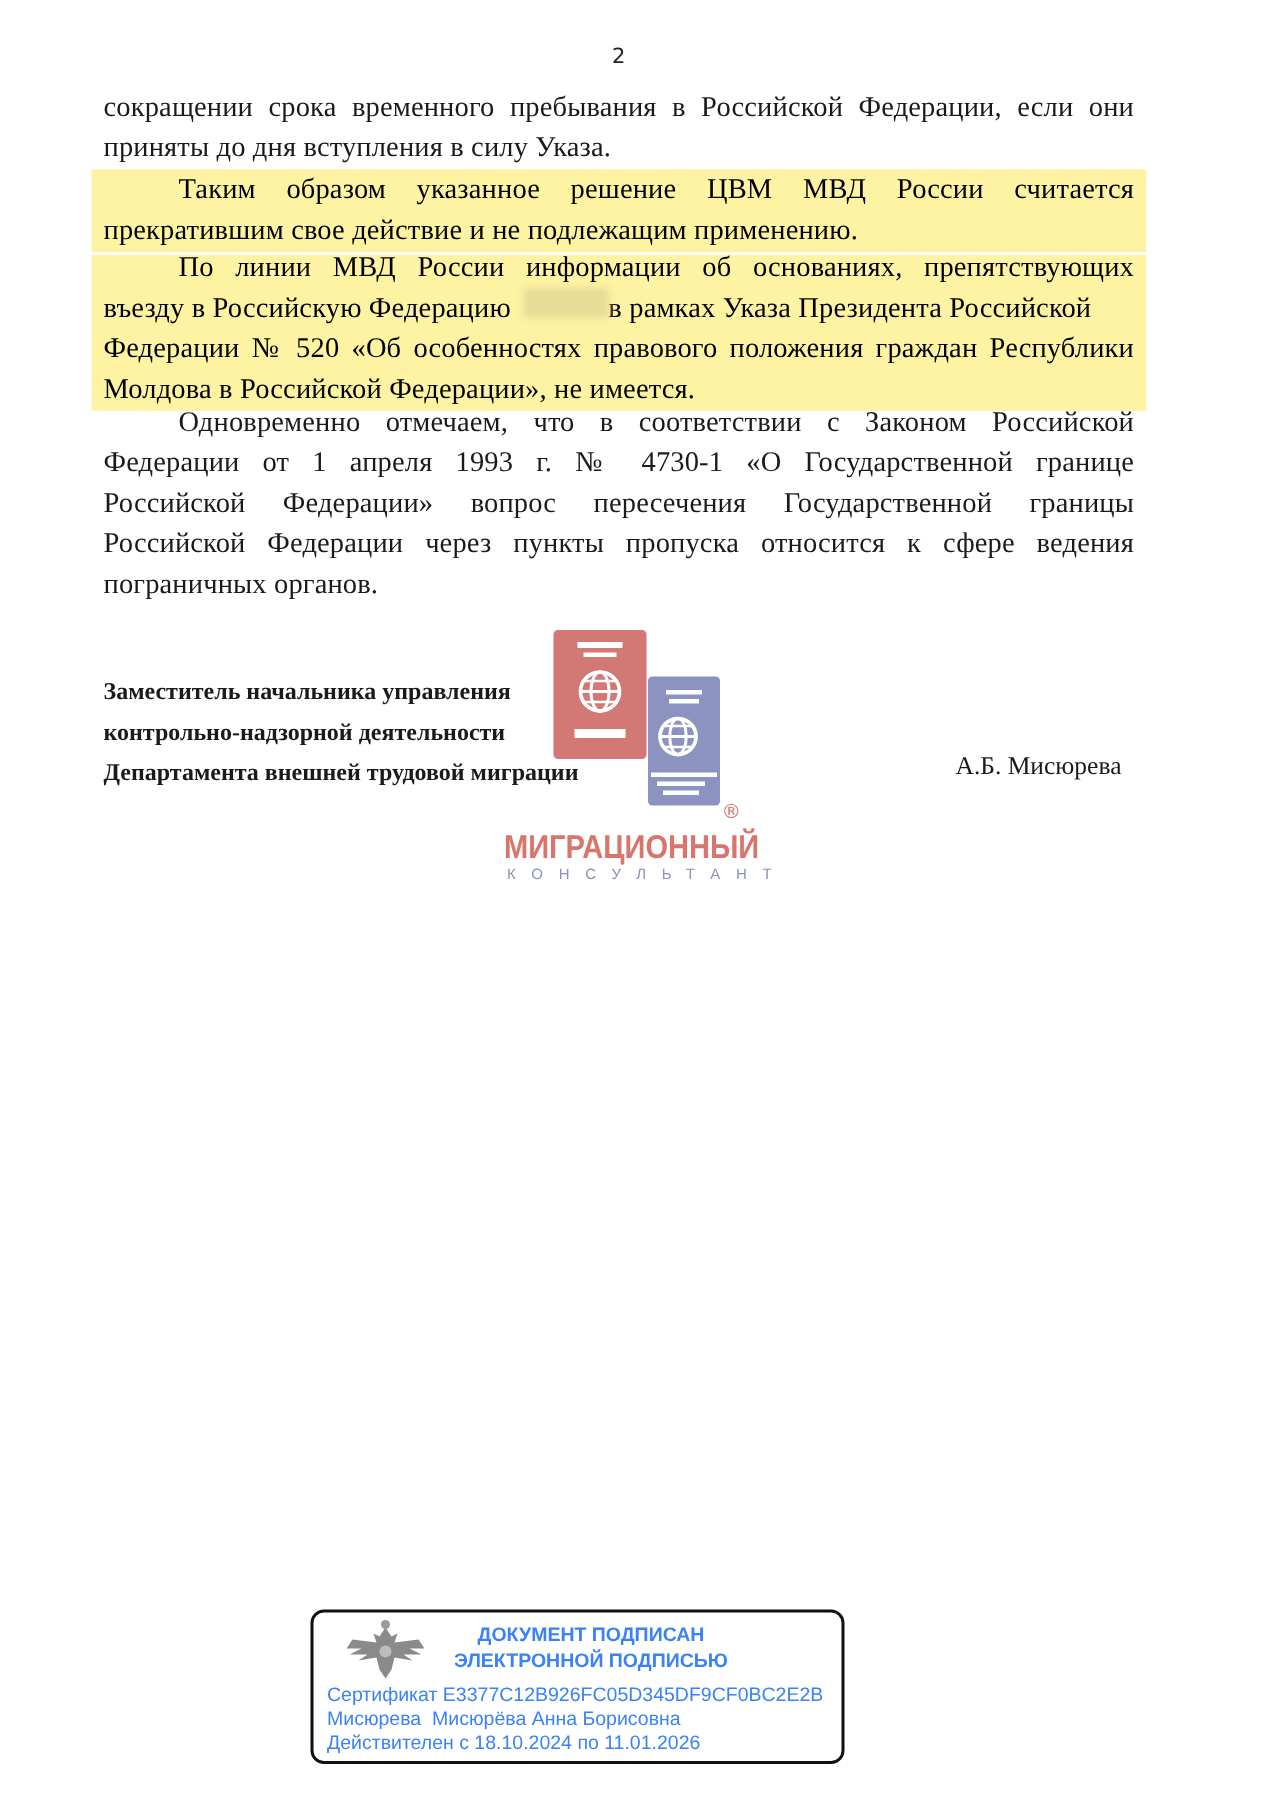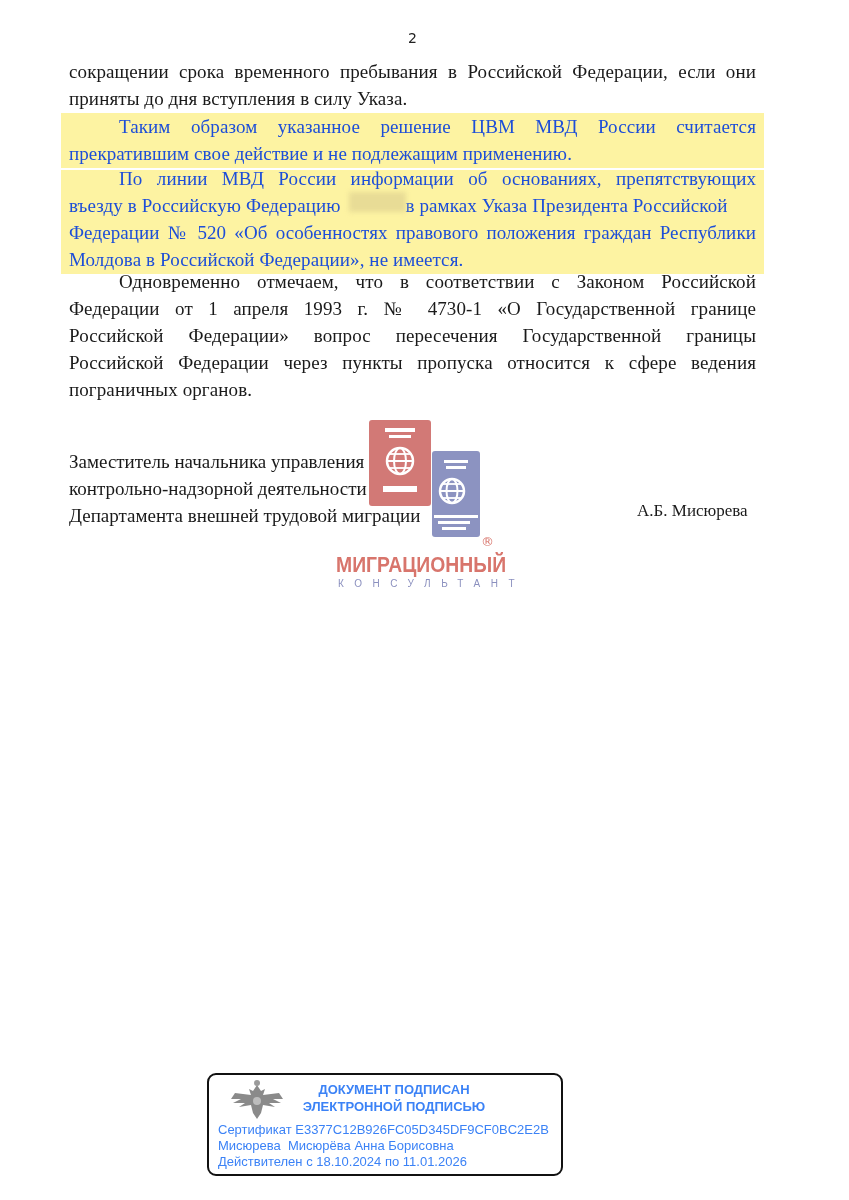--- a/index.html
+++ b/index.html
@@ -4,25 +4,25 @@
   <style>
     html, body { margin: 0; padding: 0; background: #ffffff; }
     body { width: 849px; height: 1200px; position: relative; overflow: hidden;
            font-family: "Liberation Serif", "DejaVu Serif", serif; color: #1a1a1a; }
     .page-number { position: absolute; top: 30px; left: 0; width: 825px; text-align: center;
                    font-size: 14px; font-family: "DejaVu Sans", sans-serif; color: #222; }
     .p { position: absolute; left: 69px; width: 687px; font-size: 19px; line-height: 27px;
          text-align: justify; letter-spacing: 0.1px; }
     .p .line { display: block; white-space: nowrap; text-align-last: justify; }
     .p .line.last { text-align-last: left; }
-    .hl { background: #fdf3a2; color: #1d4ed8; }
+    .hl { background: #fdf3a2; color: #000000; }
     .hl-block { position: absolute; background: #fdf3a2; }
     .redacted { display: inline-block; width: 57px; height: 20px; vertical-align: -4px;
                 background: #e8dc96; filter: blur(2.5px); }
-    .sig { position: absolute; left: 69px; font-size: 19px; line-height: 27px; }
+    .sig { position: absolute; left: 69px; font-size: 16px; line-height: 27px; font-weight: bold; }
     .sig-name { position: absolute; left: 637px; top: 501px; font-size: 17px; }
     .logo { position: absolute; left: 336px; top: 420px; width: 180px; height: 170px; }
     .passport { position: absolute; border-radius: 3px; }
     .passport.red { left: 33px; top: 0; width: 62px; height: 86px; background: rgba(200,92,88,0.82); }
     .passport.blue { left: 96px; top: 31px; width: 48px; height: 86px; background: rgba(120,128,182,0.85); }
     .logo-word { position: absolute; left: 0; top: 132px; font-family: "Liberation Sans", sans-serif;
                  font-weight: bold; font-size: 22px; color: #d8756c; letter-spacing: 0; transform: scaleX(0.88);
                  transform-origin: left; }
     .logo-sub { position: absolute; left: 2px; top: 158px; font-family: "Liberation Sans", sans-serif;
                 font-size: 10px; color: #8b90bf; letter-spacing: 10.5px; }

